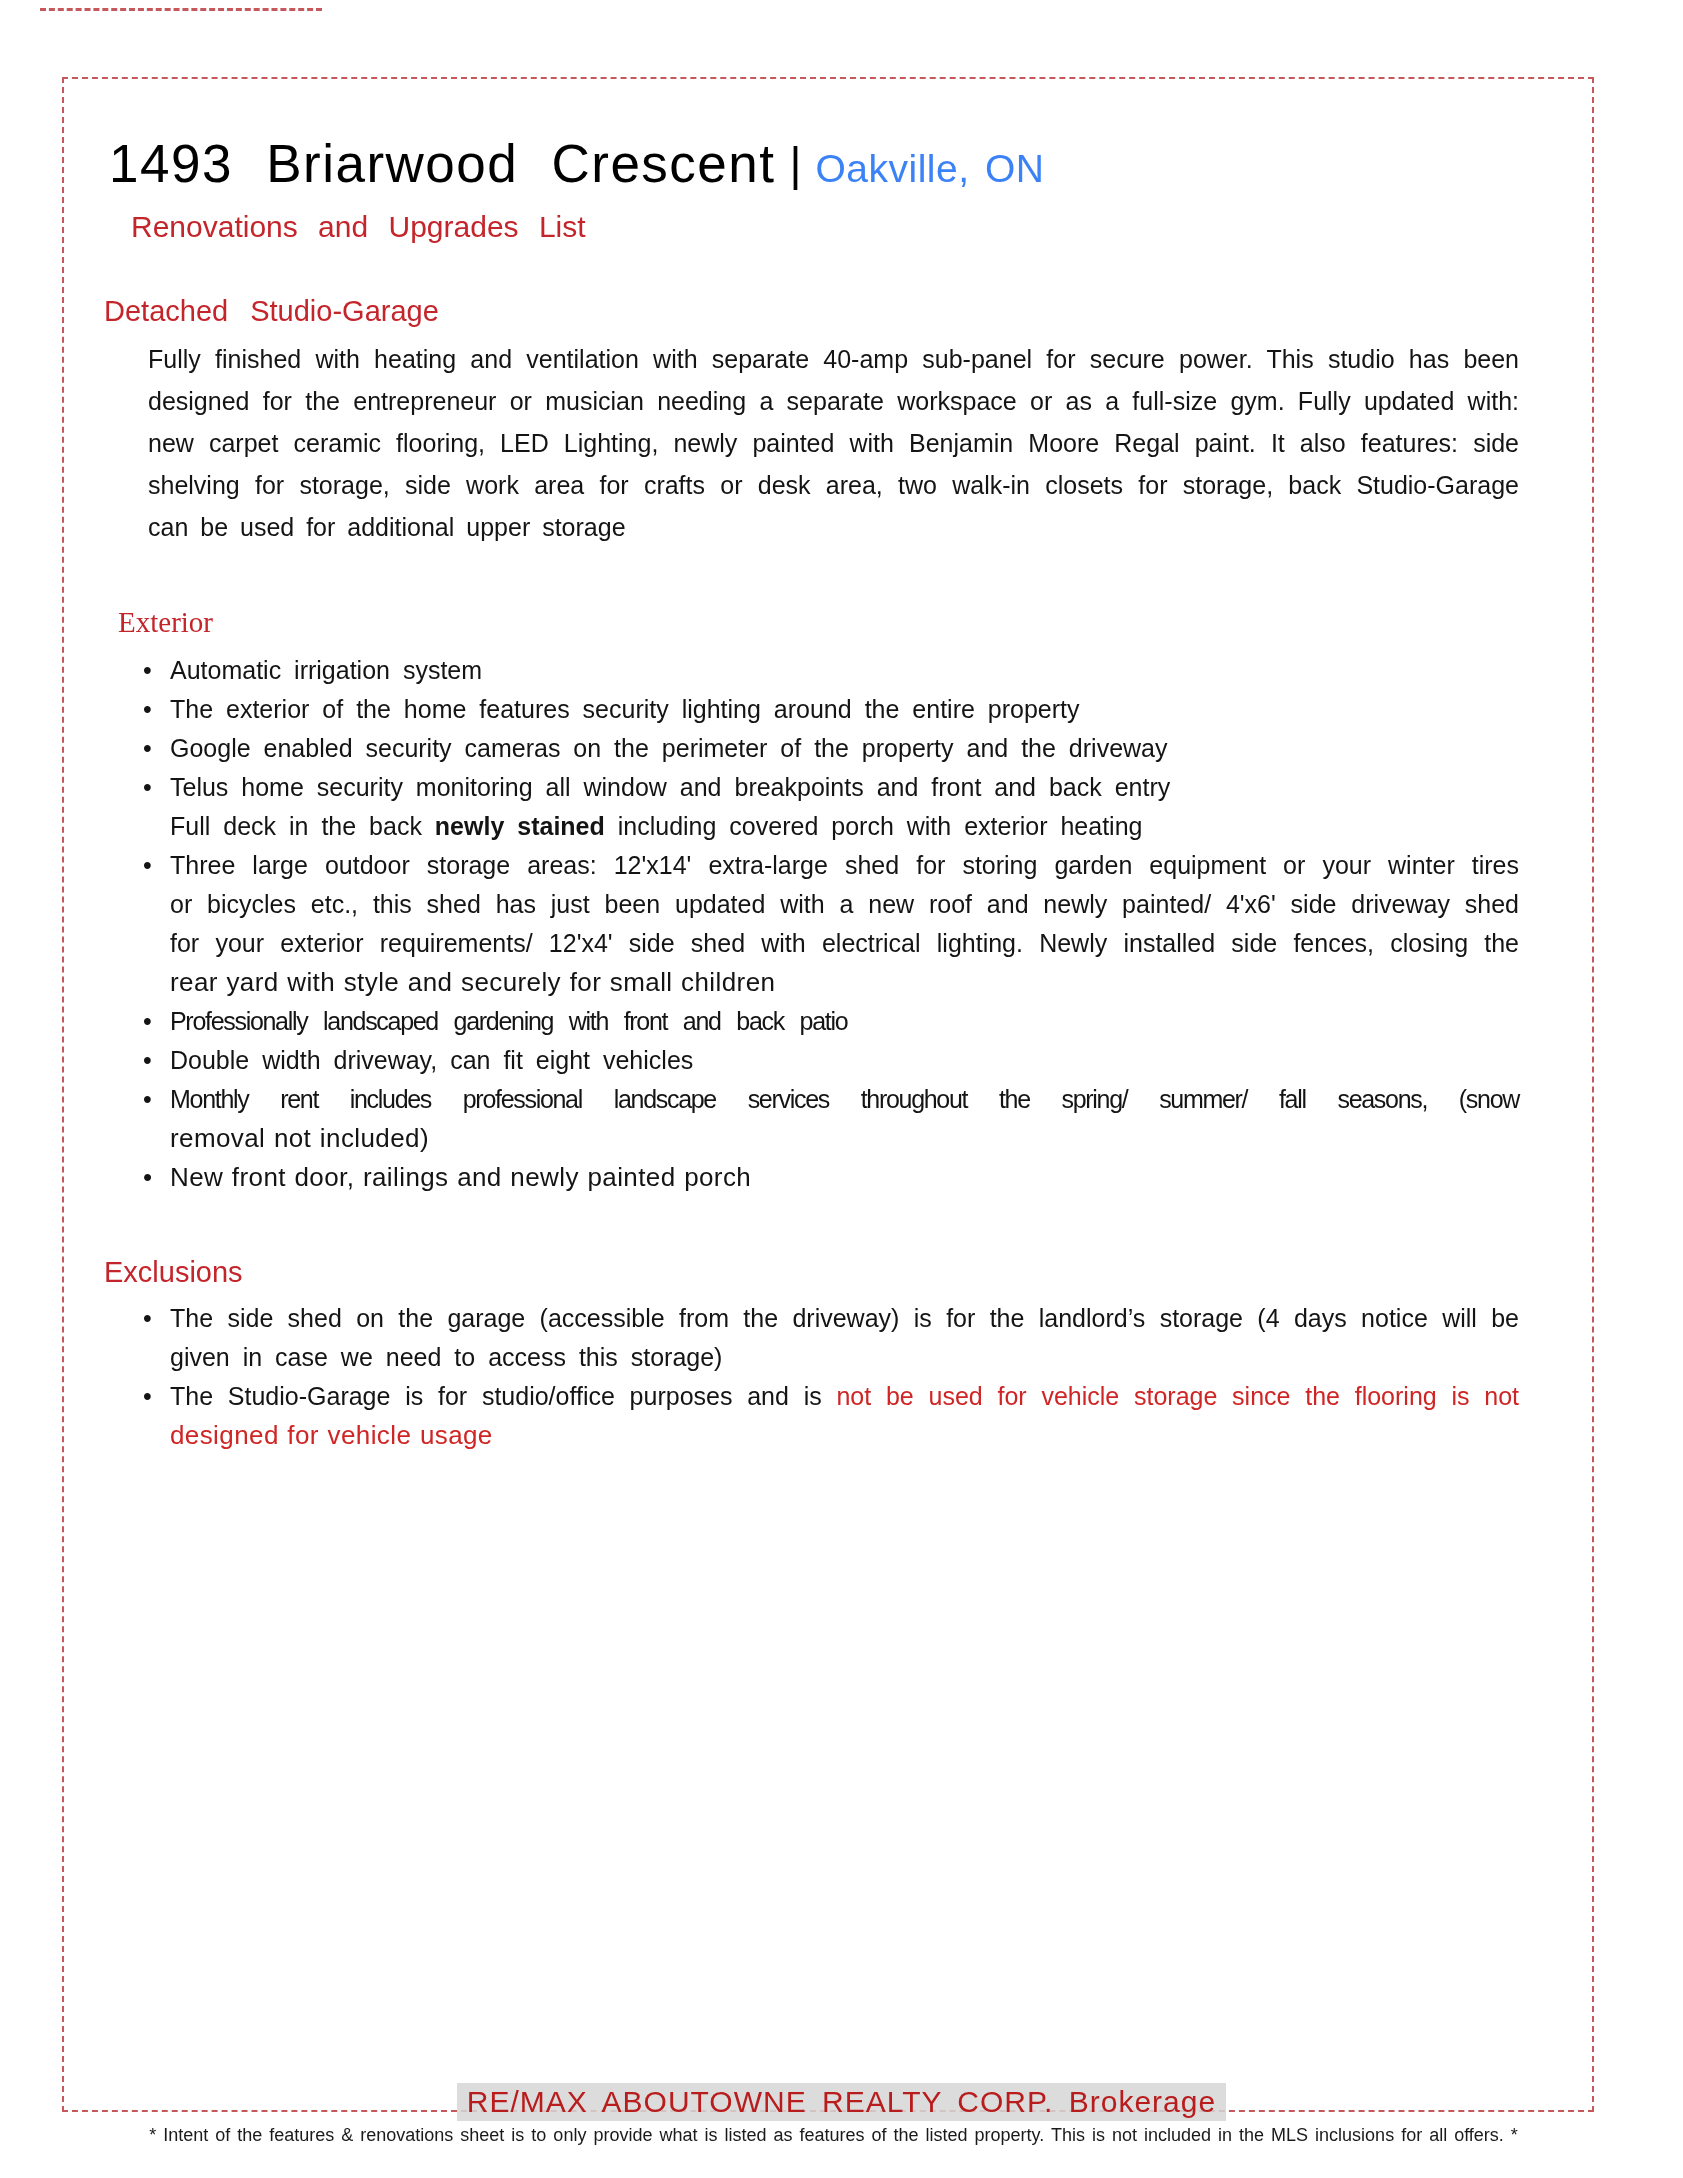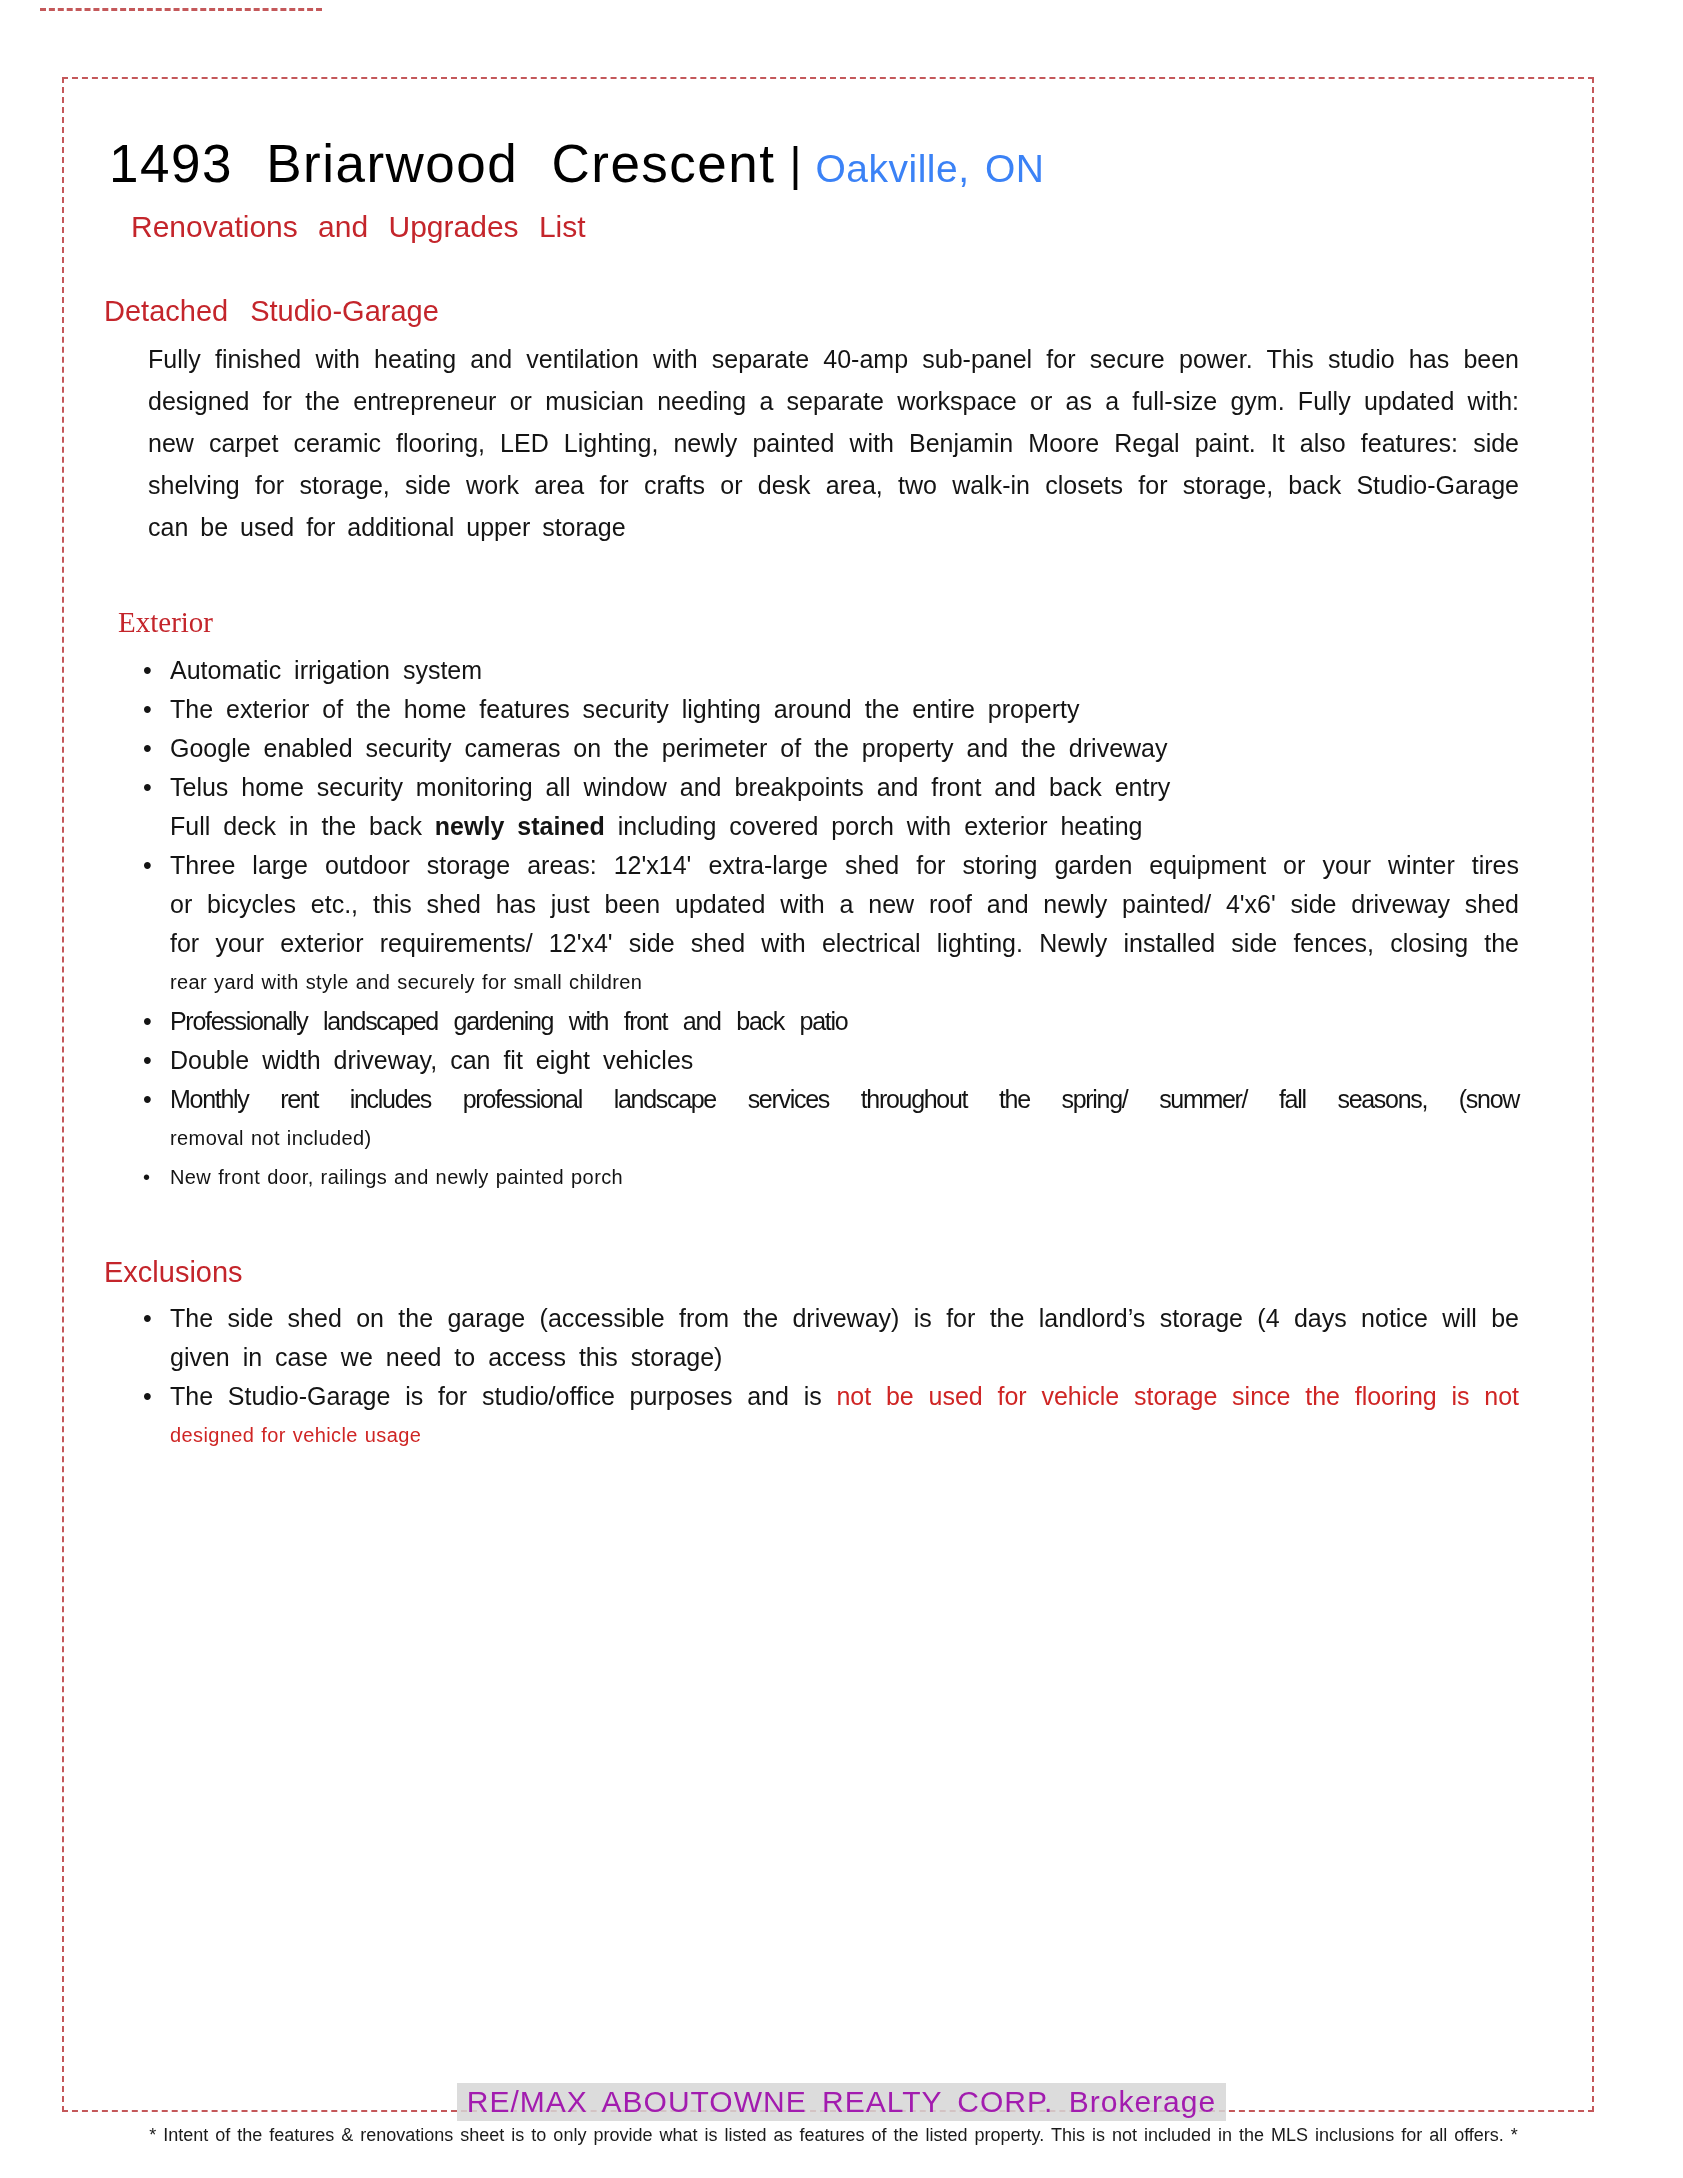--- a/index.html
+++ b/index.html
@@ -28,29 +28,29 @@
   .sec-exclusions .sec-h{margin:59px 0 10px 40px;}
   .para{margin-left:84px;width:1371px;}
   .line{font-size:25px;line-height:42px;word-spacing:5px;}
   .bullets{width:1455px;}
   .bullets .line{line-height:39px;padding-left:106px;position:relative;word-spacing:6px;}
   .bullets .dot{position:absolute;left:79px;top:0;}
   .j{text-align:justify;text-align-last:justify;word-spacing:2px;}
   .f-narrow{letter-spacing:-1.3px;}
   .f-narrow:not(.j){word-spacing:10px;}
   .f-narrow.j{word-spacing:8px;}
-  .f-wide{letter-spacing:0.4px;font-size:20px;}
+  .f-wide{letter-spacing:0.4px;font-size:26px;}
   .f-wide:not(.j){word-spacing:1px;}
   .red{color:#cf2524;}
   .bold{font-weight:bold;}
   
   .watermark{position:absolute;left:0;right:0;top:2083px;text-align:center;z-index:3;}
   .watermark span{
     display:inline-block;font-size:30px;letter-spacing:1px;word-spacing:6px;
-    color:#a21caf;background:rgba(214,214,214,.85);padding:2px 10px;
+    color:#b91c1c;background:rgba(214,214,214,.85);padding:2px 10px;
   }
   .footer{
     position:absolute;left:0;right:16px;top:2125px;text-align:center;
     font-size:18px;color:#1a1a1a;letter-spacing:0px;word-spacing:2px;z-index:2;
   }
 </style>
 </head>
 <body>
 
 <div class="page">

